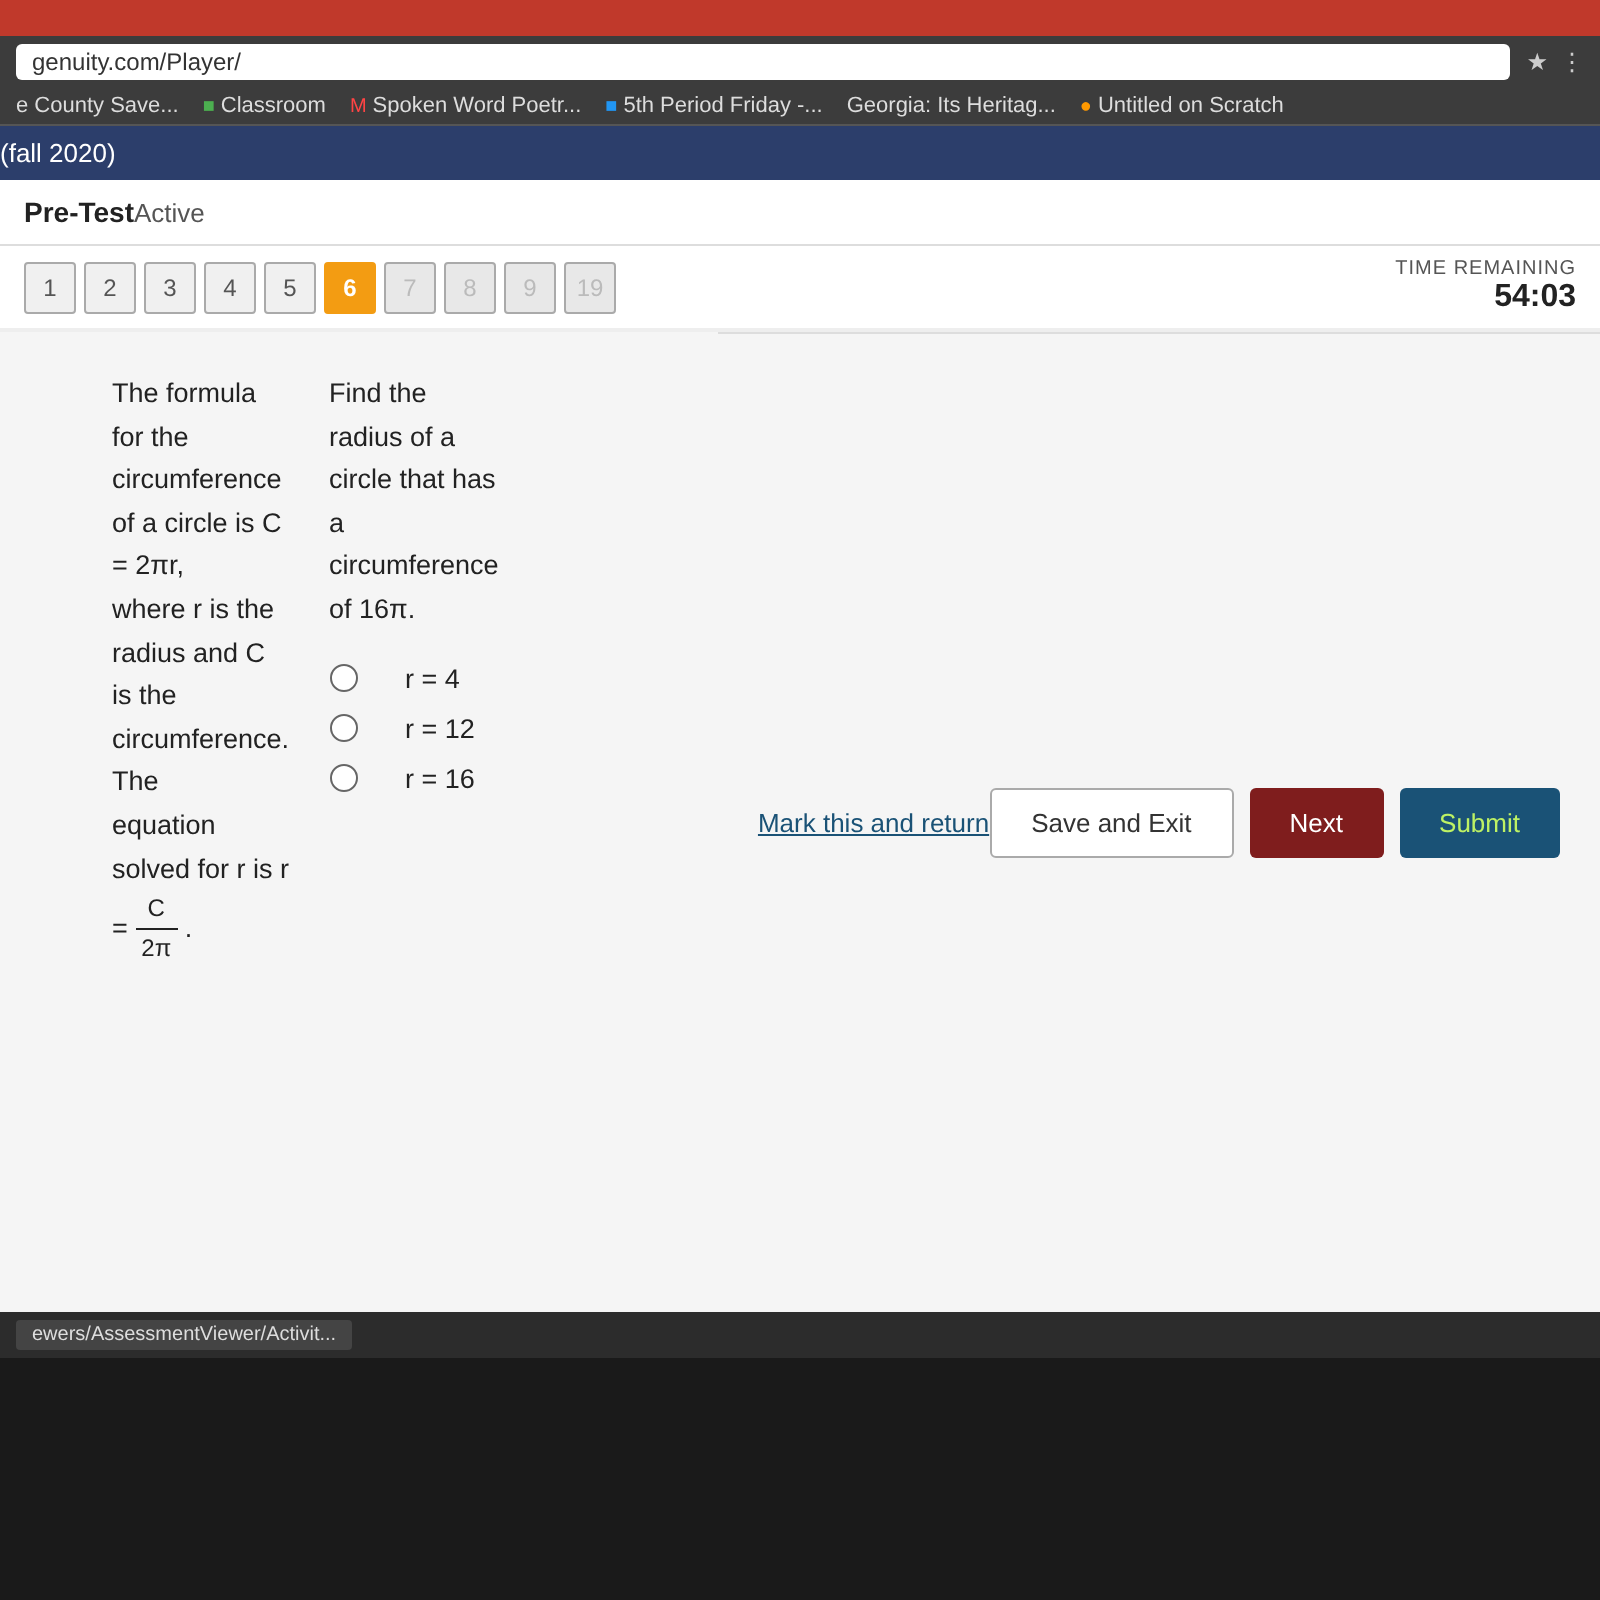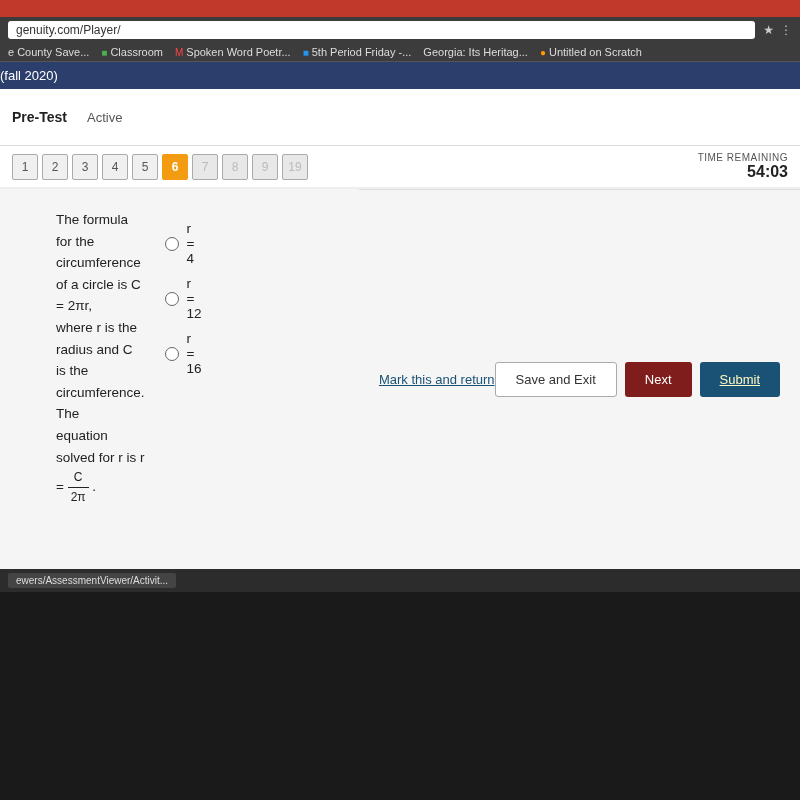--- a/index.html
+++ b/index.html
@@ -67,24 +67,24 @@
     .app-header {
       background: #2c3e6b;
       padding: 6px 0;
       color: #fff;
       font-size: 13px;
     }
 
     
     .pretest-bar {
       background: #fff;
-      padding: 20px 12px;
-      display: flex;
-      align-items: center;
-      gap: 20px;
+      padding: 8px 12px;
+      display: flex;
+      align-items: center;
+      gap: 0;
       border-bottom: 1px solid #ddd;
     }
     .pretest-label {
       font-weight: bold;
       font-size: 14px;
       color: #222;
     }
     .active-badge {
       color: #555;
       font-size: 13px;
@@ -186,21 +186,21 @@
     }
     .radio-options {
       display: flex;
       flex-direction: column;
       gap: 10px;
       margin-top: 12px;
     }
     .radio-option {
       display: flex;
       align-items: center;
-      gap: 8px;
+      gap: 24px;
       font-size: 13.5px;
       color: #222;
       cursor: pointer;
     }
     .radio-circle {
       width: 14px;
       height: 14px;
       border-radius: 50%;
       border: 1.5px solid #666;
       display: inline-block;
@@ -246,22 +246,21 @@
       background: #fff;
       border: 1px solid #aaa;
       color: #333;
     }
     .btn-next {
       background: #7f1d1d;
       color: #fff;
     }
     .btn-submit {
       background: #1a5276;
-      color: #fef9c3;
-      text-decoration: underline;
+      color: #bef264;
     }
 
     
     .taskbar {
       background: #2c2c2c;
       padding: 4px 8px;
       display: flex;
       align-items: center;
       gap: 6px;
     }
@@ -270,21 +269,21 @@
       color: #ddd;
       font-size: 10px;
       padding: 2px 8px;
       border-radius: 2px;
       white-space: nowrap;
     }
 
     .page-wrapper {
       display: flex;
       flex-direction: column;
-      height: 592px;
+      height: 679px;
     }
     .content-wrapper {
       display: flex;
       flex-direction: row;
       flex: 1;
       background: #f5f5f5;
       padding-left: 36px;
     }
   </style>
 </head>
@@ -365,20 +364,21 @@
           <span>equation solved for r is r =</span>
           <span class="fraction">
             <span class="numer">C</span>
             <span class="denom">2π</span>
           </span>
           .
         </div>
       </div>
 
       <div class="right-panel">
+        <div class="right-question">Find the radius of a circle that has a circumference of 16π.</div>
         <div class="radio-options">
           <label class="radio-option">
             <span class="radio-circle"></span>
             <span>r = 4</span>
           </label>
           <label class="radio-option">
             <span class="radio-circle"></span>
             <span>r = 12</span>
           </label>
           <label class="radio-option">

